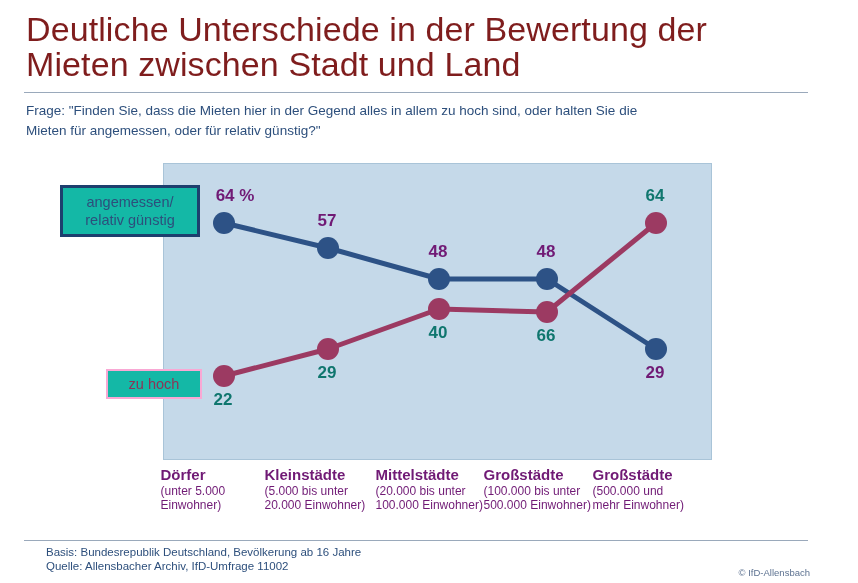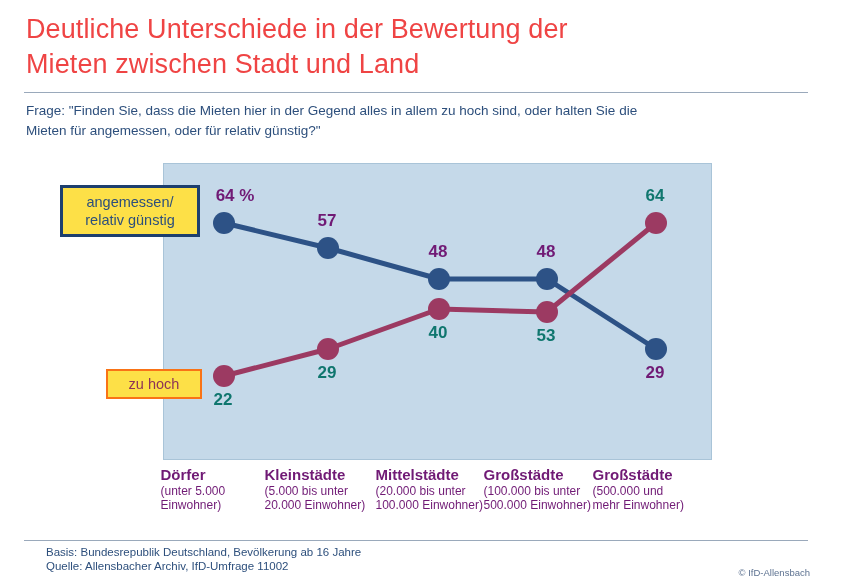--- a/index.html
+++ b/index.html
@@ -14,24 +14,24 @@
     position: relative;
     width: 858px; height: 583px;
     background: #ffffff;
   }
 
   
   #title {
     position: absolute;
     left: 26px; top: 12px;
     width: 720px;
-    font-size: 27px;
+    font-size: 34px;
     line-height: 35px;
     font-weight: 300;
-    color: #ef4444;
+    color: #7f1d1d;
     letter-spacing: 0.1px;
     white-space: pre-line;
   }
   #title-rule {
     position: absolute;
     left: 24px; top: 92px;
     width: 784px; height: 1px;
     background: #9aa9bb;
   }
   #question {
@@ -60,36 +60,36 @@
     font-weight: bold;
     white-space: nowrap;
     transform: translateX(-50%);
   }
   .value-label.blue { color: #701a75; }
   .value-label.maroon { color: #0f766e; }
 
   
   .callout {
     position: absolute;
-    background: #fde047;
+    background: #14b8a6;
     font-size: 14.5px;
     line-height: 18px;
     text-align: center;
     padding: 5px 9px;
     white-space: pre-line;
   }
   #callout-blue {
     left: 60px; top: 185px;
     border: 3px solid #1d3f6e;
     color: #2d4f7c;
     width: 140px;
   }
   #callout-maroon {
     left: 106px; top: 369px;
-    border: 2px solid #f97316;
+    border: 2px solid #f9a8d4;
     color: #8d3457;
     width: 96px;
     padding: 4px 8px;
   }
 
   
   #xlabels {
     position: absolute;
     left: 163px; top: 466px;
     width: 549px; height: 62px;
@@ -171,21 +171,21 @@
 
   <div id="value-labels">
       <div class="value-label blue" style="left: 235px; top: 186px;">64 %</div>
       <div class="value-label blue" style="left: 327px; top: 211px;">57</div>
       <div class="value-label blue" style="left: 438px; top: 242px;">48</div>
       <div class="value-label blue" style="left: 546px; top: 242px;">48</div>
       <div class="value-label blue" style="left: 655px; top: 363px;">29</div>
       <div class="value-label maroon" style="left: 223px; top: 390px;">22</div>
       <div class="value-label maroon" style="left: 327px; top: 363px;">29</div>
       <div class="value-label maroon" style="left: 438px; top: 323px;">40</div>
-      <div class="value-label maroon" style="left: 546px; top: 326px;">53</div>
+      <div class="value-label maroon" style="left: 546px; top: 326px;">66</div>
       <div class="value-label maroon" style="left: 655px; top: 186px;">64</div>
     </div>
 
   <div id="callout-blue" class="callout">angemessen/
 relativ günstig</div>
   <div id="callout-maroon" class="callout">zu hoch</div>
 
   <div id="xlabels">
       <div class="xcat" style="left: 60px; top: 0px;">
         <span class="cat-name">Dörfer</span>

